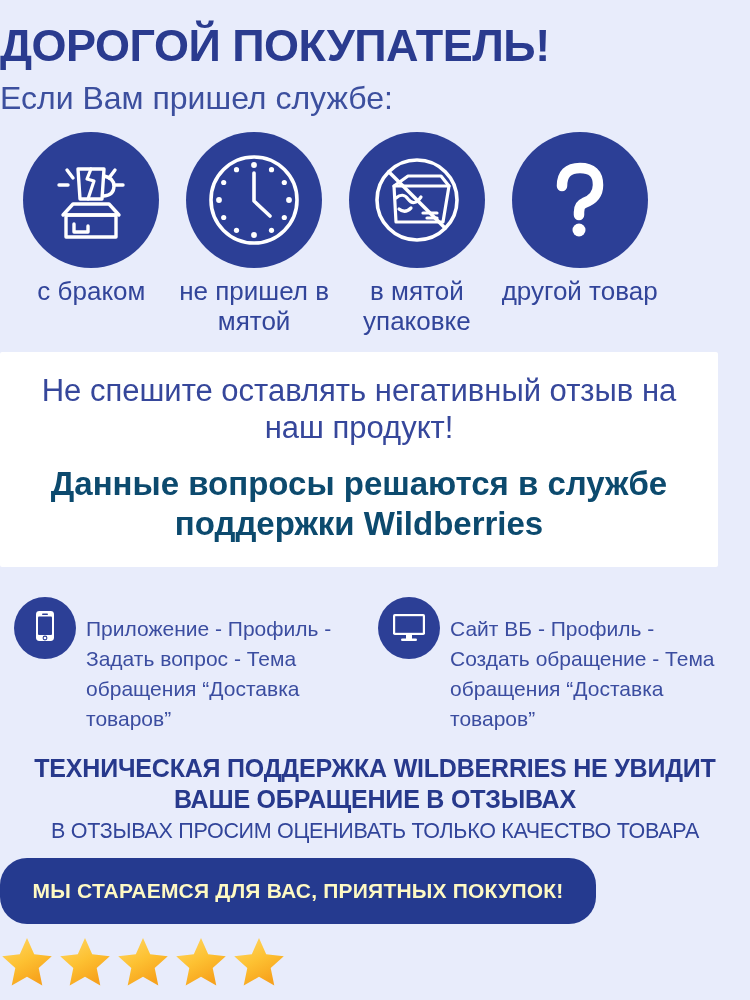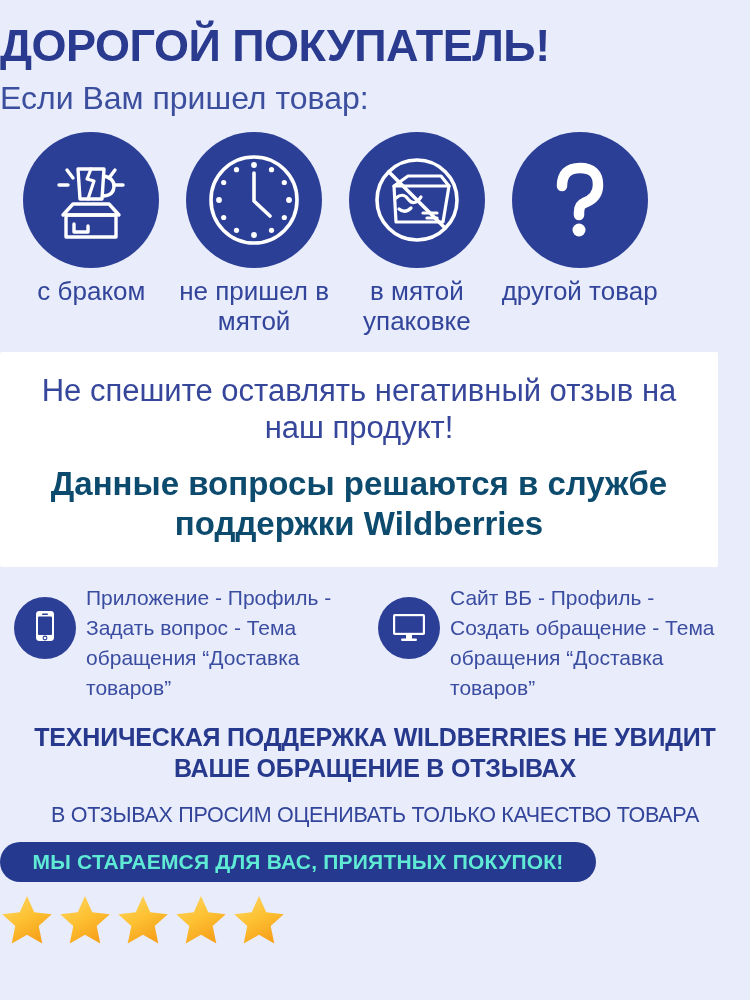--- a/index.html
+++ b/index.html
@@ -141,56 +141,57 @@
     justify-content: center;
     flex: 0 0 auto;
     margin-top: 14px;
   }
 
   .instr-text {
     font-size: 21px;
     line-height: 1.42;
     color: #3b4da0;
     font-weight: 400;
+    margin-top: 31px;
   }
 
   
   .notice {
     margin-top: 20px;
     text-align: center;
     width: 750px;
     padding: 0 19px;
   }
 
   .notice-bold {
     font-size: 25px;
     font-weight: 800;
     color: #27398c;
     line-height: 1.22;
     letter-spacing: -0.2px;
   }
 
   .notice-sub {
-    margin-top: 20px;
+    margin-top: 5px;
     font-size: 21.5px;
     font-weight: 400;
     color: #32459a;
     letter-spacing: -0.3px;
     white-space: nowrap;
   }
 
   
   .cta {
     margin-top: 14px;
     width: 596px;
-    height: 40px;
+    height: 66px;
     border: none;
     border-radius: 27px;
     background: #253a8f;
-    color: #5eead4;
+    color: #fef9c3;
     font-family: "Liberation Sans", sans-serif;
     font-size: 21px;
     font-weight: 700;
     letter-spacing: 0.2px;
     cursor: pointer;
     display: flex;
     align-items: center;
     justify-content: center;
   }
 
@@ -202,21 +203,21 @@
     gap: 4px;
   }
   .stars svg { display: block; }
 </style>
 </head>
 <body>
 
 <div class="page">
 
   <div class="headline">ДОРОГОЙ ПОКУПАТЕЛЬ!</div>
-  <div class="subhead">Если Вам пришел товар:</div>
+  <div class="subhead">Если Вам пришел службе:</div>
 
   <div class="icon-row">
 
     <div class="icon-cell">
       <div class="circle">
         <span>
           <svg width="96" height="96" viewBox="0 0 96 96" fill="none" stroke="#ffffff" stroke-width="3.4" stroke-linecap="round" stroke-linejoin="round">
 
             <line x1="24" y1="18" x2="30" y2="26"></line>
             <line x1="72" y1="18" x2="66" y2="26"></line>

